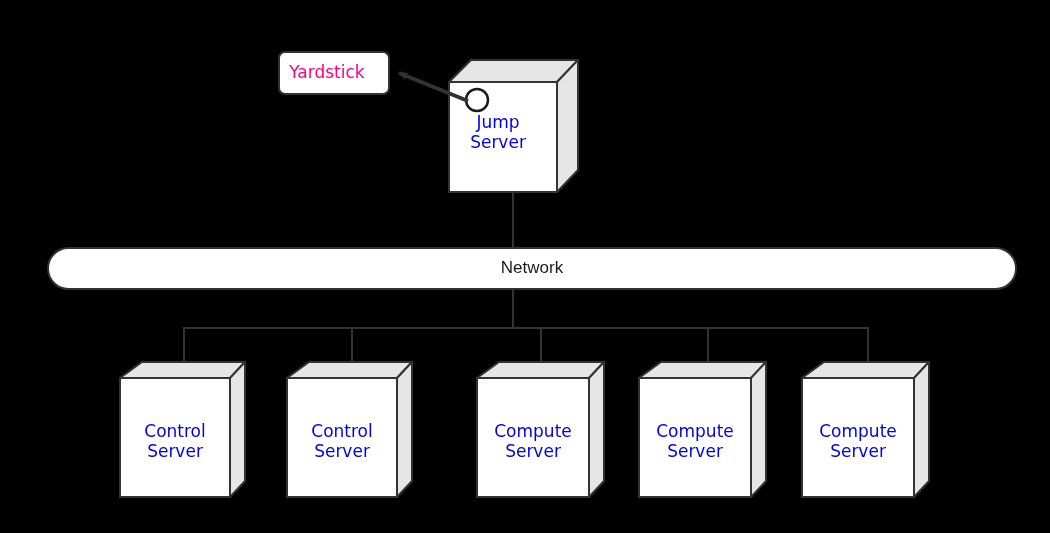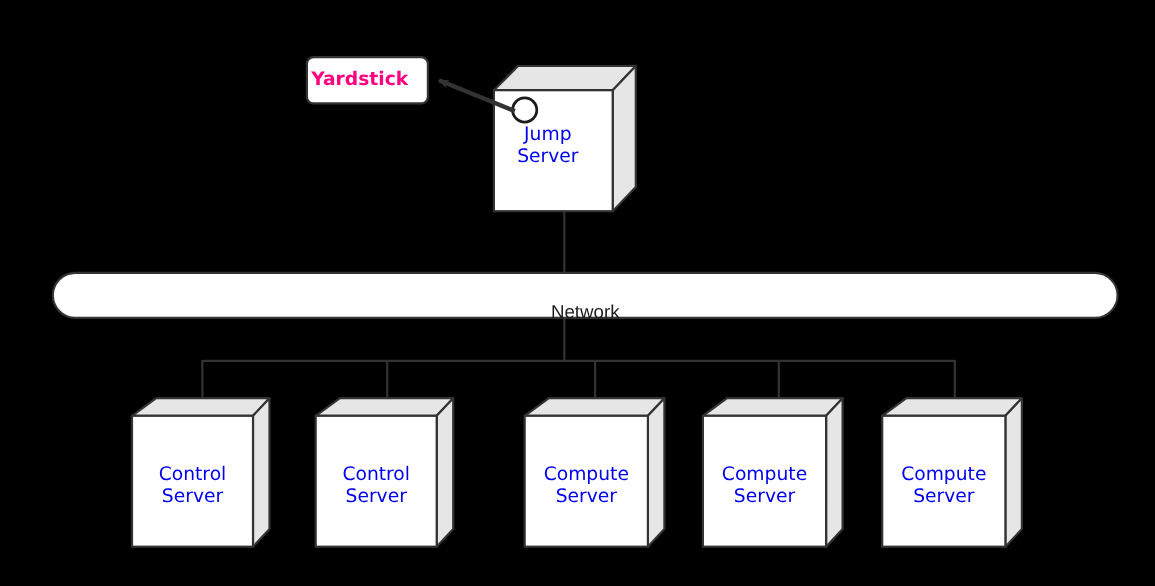--- a/index.html
+++ b/index.html
@@ -36,21 +36,20 @@
   }
   .yardstick-label {
     color: #ff0080;
     font-size: 17px;
     font-family: "DejaVu Sans", sans-serif;
   }
   .network-label {
     color: #1a1a1a;
     font-size: 17px;
     font-family: "Liberation Sans", sans-serif;
-    margin-top: 16px;
   }
 </style>
 </head>
 <body>
 
 <div id="stage">
 
   <svg id="svg-layer" viewBox="0 0 1050 533">
     <defs>
       <marker id="arrowhead" markerWidth="10" markerHeight="8" refX="9" refY="4" orient="auto" markerUnits="userSpaceOnUse">
@@ -114,21 +113,21 @@
 
       <g>
         <polygon points="802,378 824,362 929,362 914,378" fill="#e6e6e6" stroke="#333333" stroke-width="2" stroke-linejoin="round"></polygon>
         <polygon points="914,378 929,362 929,481 914,497" fill="#e6e6e6" stroke="#333333" stroke-width="2" stroke-linejoin="round"></polygon>
         <rect x="802" y="378" width="112" height="119" fill="#ffffff" stroke="#333333" stroke-width="2"></rect>
       </g>
 
     </g>
   </svg>
 
-  <div class="label-overlay yardstick-label" style="left:279px; top:62px; width:96px;font-weight:bold;">Yardstick</div>
+  <div class="label-overlay yardstick-label" style="left:279px; top:62px; width:96px;">Yardstick</div>
 
   <div class="label-overlay node-label" style="left:449px; top:112px; width:98px;">Jump
 Server</div>
 
   <div class="label-overlay network-label" style="left:48px; top:258px; width:968px;">Network</div>
 
   <div class="label-overlay node-label" style="left:120px; top:421px; width:110px;">Control
 Server</div>
 
   <div class="label-overlay node-label" style="left:287px; top:421px; width:110px;">Control

